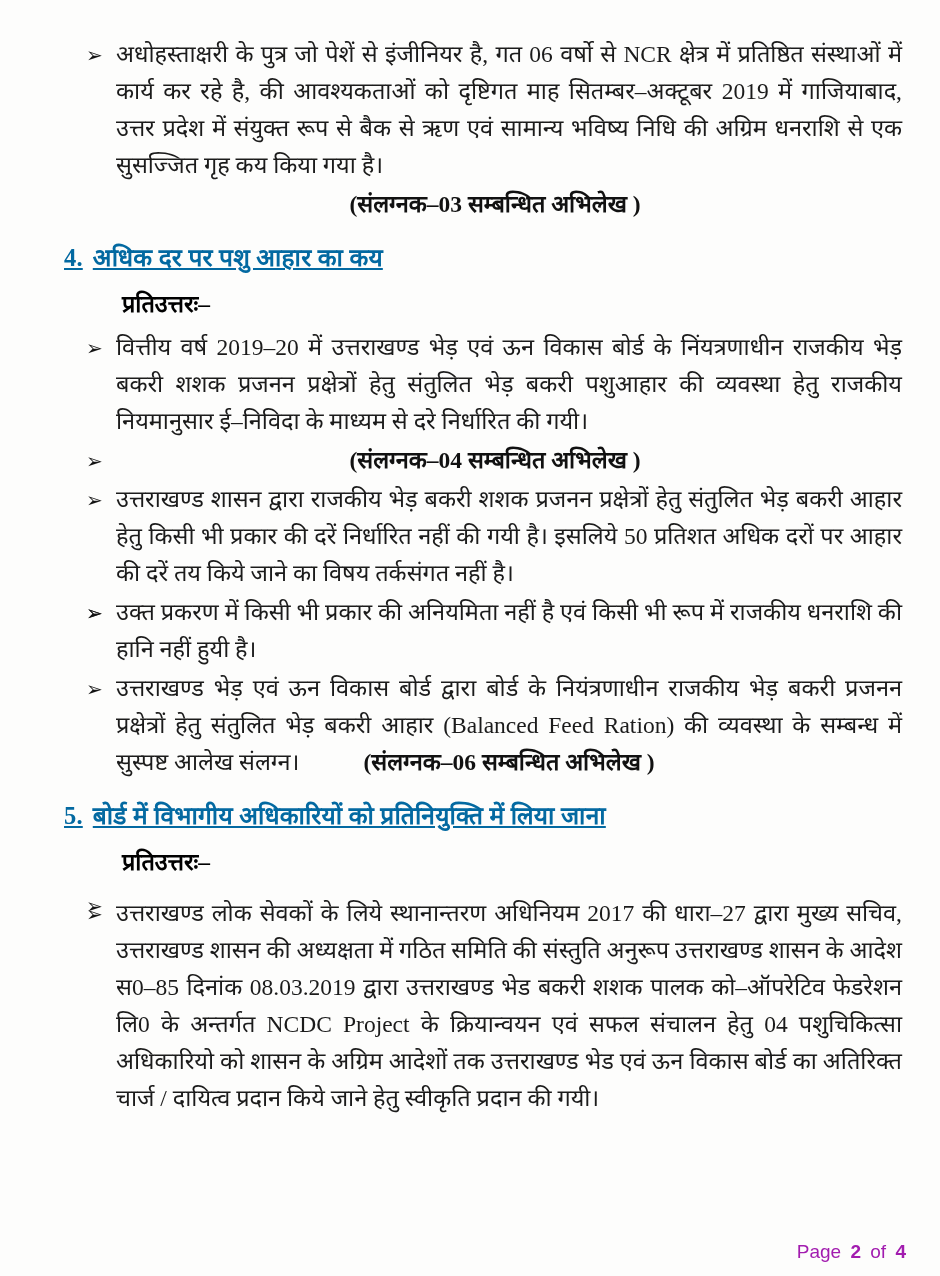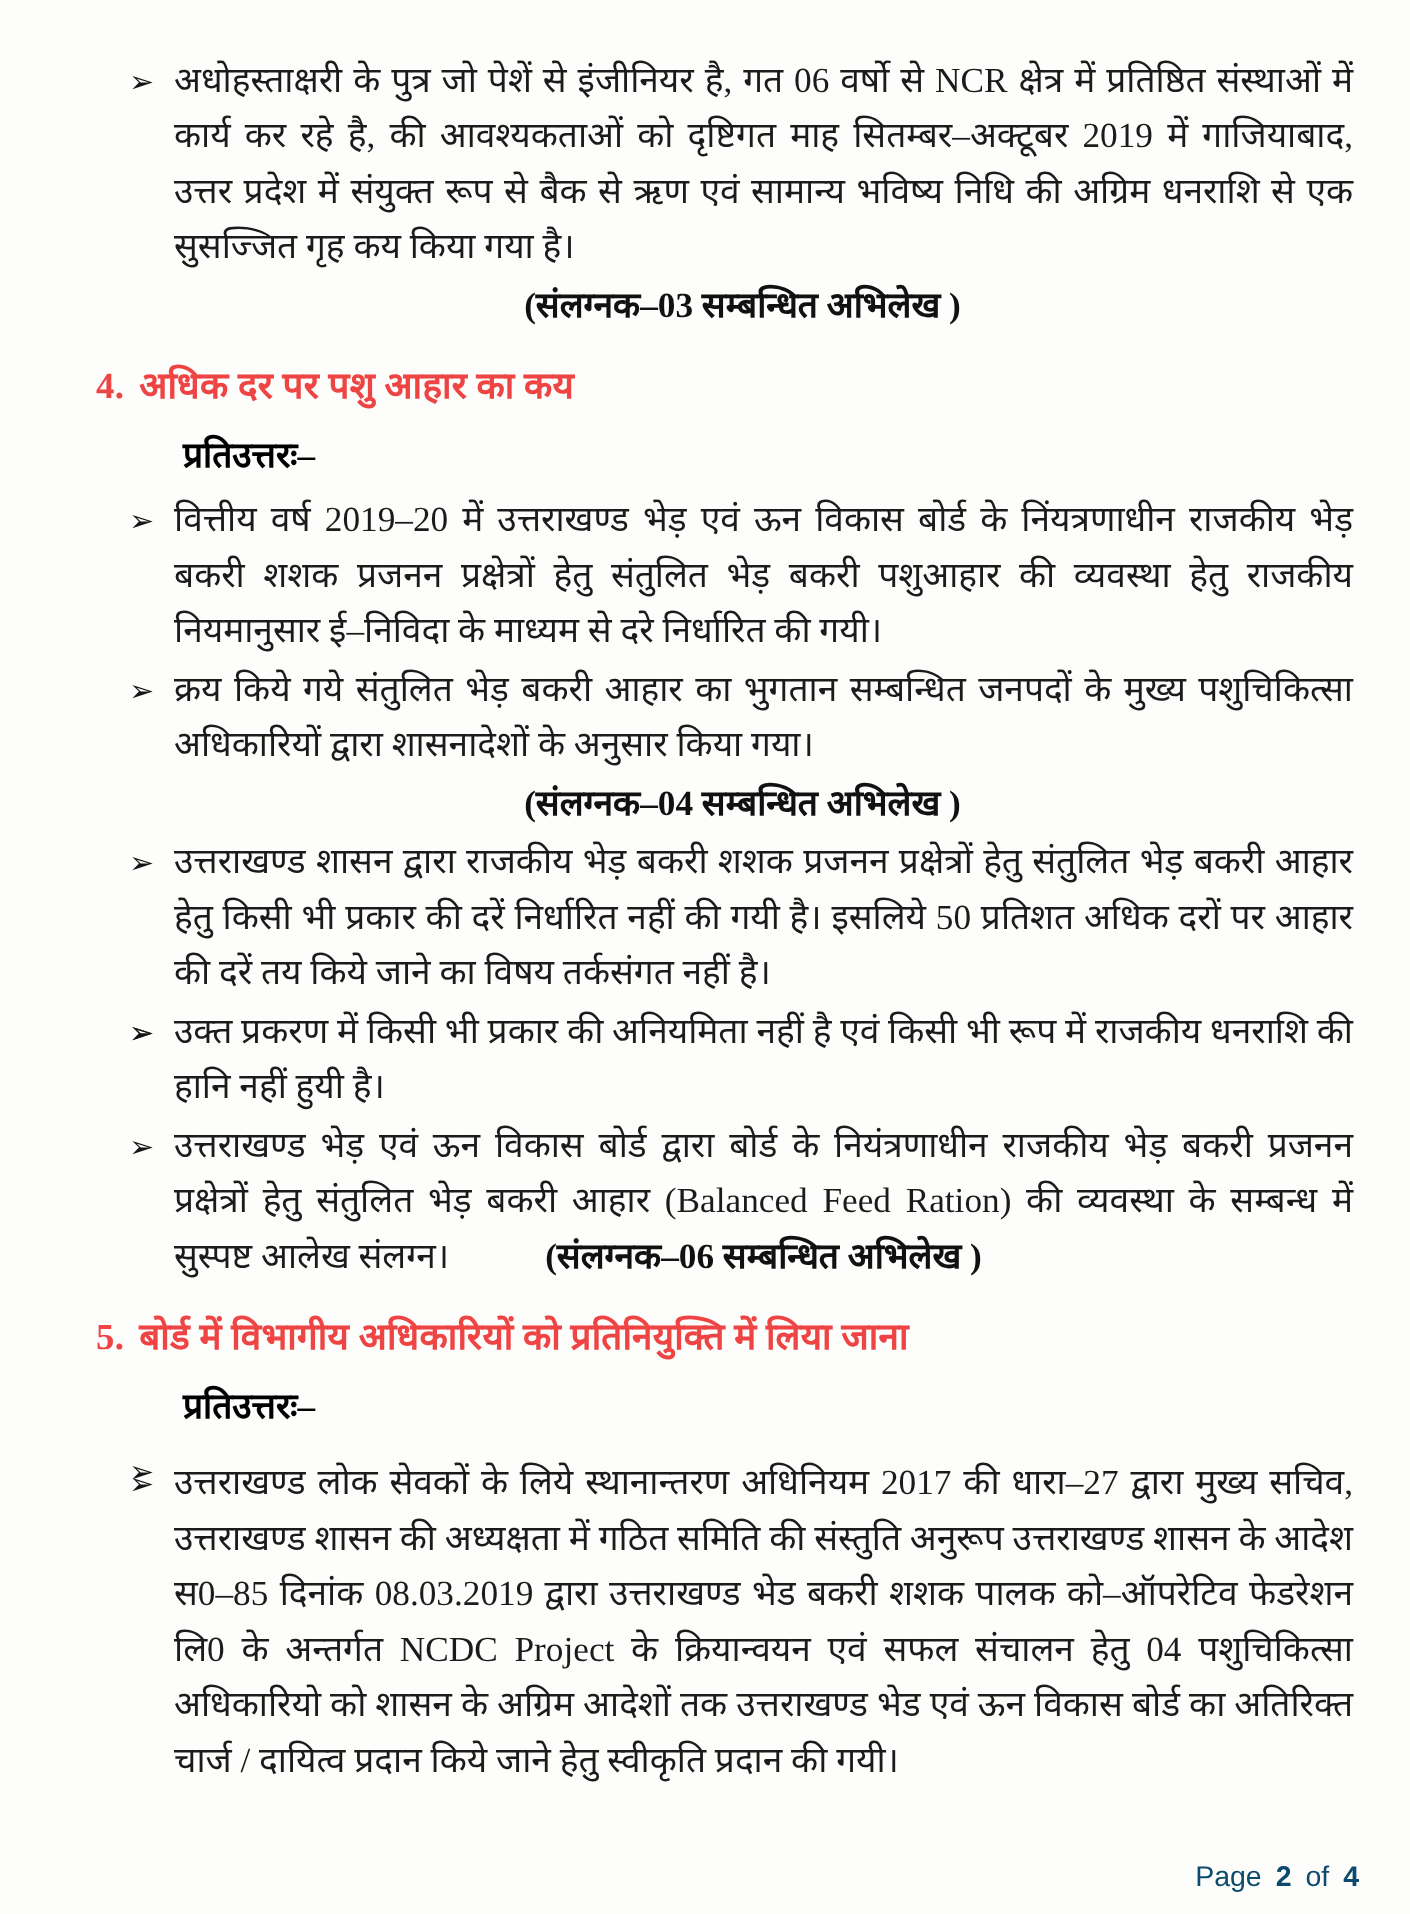--- a/index.html
+++ b/index.html
@@ -40,39 +40,40 @@
     font-size: 23.5px;
     line-height: 37px;
     color: #111;
   }
   .attach.inline { margin-top: -37px; }
   .attach.own-line { margin: 0 0 2px 24px; }
   .section-heading {
     font-weight: 700;
     font-size: 24.5px;
     line-height: 37px;
-    color: #ef4444;
+    color: #0369a1;
     margin-top: 16px;
     letter-spacing: 0.2px;
+    text-decoration: underline;
   }
   .section-heading .num { margin-right: 10px; }
   .reply-label {
     font-weight: 700;
     font-size: 23.5px;
     line-height: 37px;
     color: #000000;
     margin: 10px 0 6px 58px;
   }
   .gap-after { margin-bottom: 14px; }
   .footer {
     position: absolute;
     right: 34px; bottom: 13px;
     font-family: "Liberation Sans", "DejaVu Sans", sans-serif;
     font-size: 19px;
-    color: #0c4a6e;
+    color: #a21caf;
   }
   .footer .bold { font-weight: 700; }
   .footer span { margin-left: 4px; }
   .footer span:first-child { margin-left: 0; }
 </style>
 </head>
 <body>
 
 <div class="page">
   <div class="content">
@@ -88,21 +89,20 @@
     </div>
     <div class="reply-label">प्रतिउत्तरः–</div>
 
     <div class="bullet">
       <span class="arrow">➢</span>
       <span>वित्तीय वर्ष 2019–20 में उत्तराखण्ड भेड़ एवं ऊन विकास बोर्ड के निंयत्रणाधीन राजकीय भेड़ बकरी शशक प्रजनन प्रक्षेत्रों हेतु संतुलित भेड़ बकरी पशुआहार की व्यवस्था हेतु राजकीय नियमानुसार ई–निविदा के माध्यम से दरे निर्धारित की गयी।</span>
     </div>
 
     <div class="bullet">
       <span class="arrow">➢</span>
-      <span>क्रय किये गये संतुलित भेड़ बकरी आहार का भुगतान सम्बन्धित जनपदों के मुख्य पशुचिकित्सा अधिकारियों द्वारा शासनादेशों के अनुसार किया गया।</span>
     </div>
     <div class="attach own-line">(संलग्नक–04 सम्बन्धित अभिलेख )</div>
 
     <div class="bullet">
       <span class="arrow">➢</span>
       <span>उत्तराखण्ड शासन द्वारा राजकीय भेड़ बकरी शशक प्रजनन प्रक्षेत्रों हेतु संतुलित भेड़ बकरी आहार हेतु किसी भी प्रकार की दरें निर्धारित नहीं की गयी है। इसलिये 50 प्रतिशत अधिक दरों पर आहार की दरें तय किये जाने का विषय तर्कसंगत नहीं है।</span>
     </div>
 
     <div class="bullet">
       <span class="arrow">➢</span>

